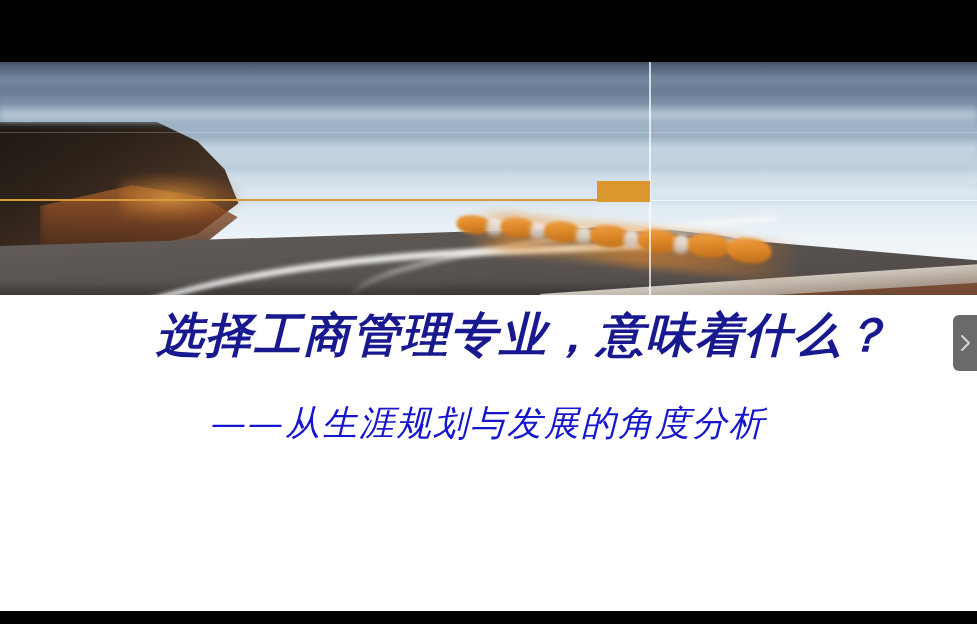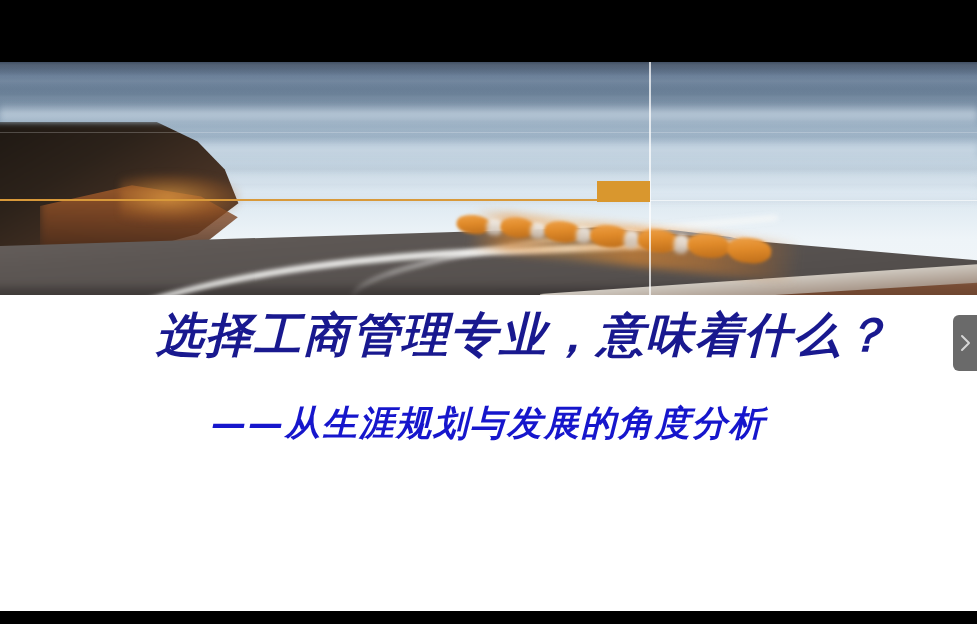--- a/index.html
+++ b/index.html
@@ -442,21 +442,21 @@
     padding-left: 35px;
   }
   #slide-subtitle {
     position: absolute;
     left: 0;
     top: 338px;
     width: 977px;
     text-align: center;
     font-family: "DejaVu Serif", "Liberation Serif", serif;
     font-size: 35px;
-    font-weight: 700;
+    font-weight: 400;
     font-style: italic;
     color: #1616cc;
     letter-spacing: 2px;
     white-space: nowrap;
   }
 
   
   #next-btn {
     position: absolute;
     right: 0px;

